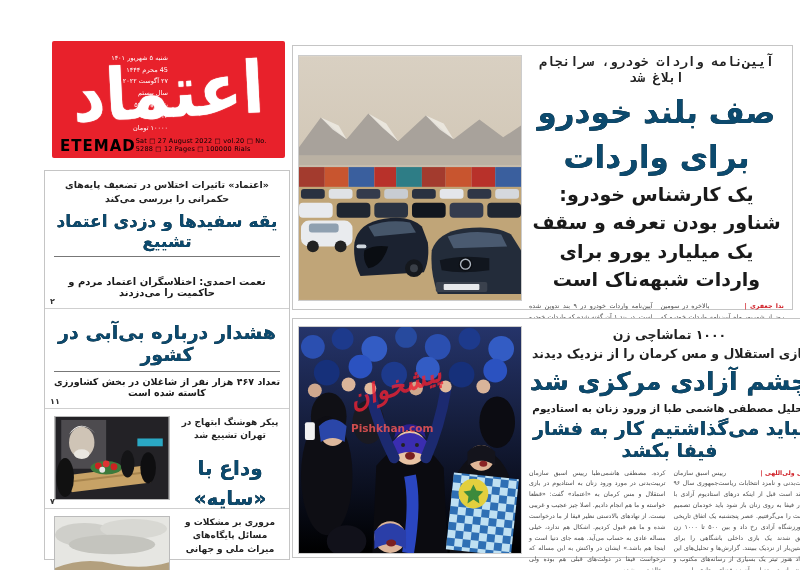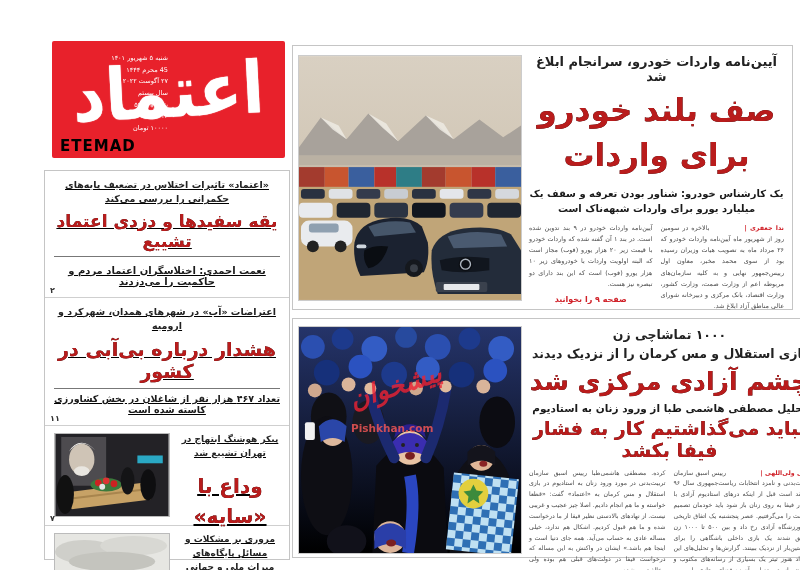--- a/index.html
+++ b/index.html
@@ -16,47 +16,47 @@
                 direction:rtl; text-align:right; color:#fff; font-size:6.5px; line-height:1.8; }
   .mast-en { position:absolute; left:8px; right:8px; bottom:3px; z-index:3;
              display:flex; justify-content:space-between; align-items:flex-end; color:#000000; }
   .mast-en .etemad { font-size:15px; font-weight:bold; letter-spacing:1px; }
   .mast-en .eninfo { font-size:6.5px; letter-spacing:.2px; padding-bottom:2px; }
 
   
   .boxed { border:1px solid #c5c5c5; background:#fff; position:absolute; }
   .rtl { direction:rtl; }
   .kicker { color:#222; font-weight:bold; }
-  .headline { color:#b91c1c; font-weight:bold; text-shadow:0 0 .6px #101010; }
+  .headline { color:#0c4a6e; font-weight:bold; text-shadow:0 0 .6px #101010; }
   .sub { color:#1a1a1a; font-weight:bold; }
   .pnum { position:absolute; left:5px; bottom:2px; font-size:8px; font-weight:bold; color:#333; }
   .red { color:#d02028; }
 
   
   .leftcol { left:44px; top:170px; width:246px; height:390px; }
-  .leftcol article { position:relative; padding:7px 9px 10px; border-bottom:1px solid #cfcfcf; text-align:center;text-decoration:underline; }
+  .leftcol article { position:relative; padding:7px 9px 10px; border-bottom:1px solid #cfcfcf; text-align:center; }
   .leftcol article:last-child { border-bottom:none; }
   .a1 .kicker, .a2 .kicker { font-size:9.5px; line-height:1.5; }
   .a1 .headline { font-size:17px; margin:4px 0 5px; }
-  .a1 .sub { font-size:10px; border-top:1px solid #777; padding-top:8px; }
+  .a1 .sub { font-size:10px; border-top:1px solid #777; padding-top:19px; }
   .a2 .headline { font-size:19px; margin:5px 0 6px; }
   .a2 .sub { font-size:9.5px; border-top:1px solid #777; padding-top:4px; }
   .photorow { display:flex; direction:rtl; gap:10px; align-items:flex-start; text-align:center; }
   .photorow .txt { flex:1; }
   .a3 .kicker, .a4 .kicker { font-size:9px; line-height:1.55; }
   .a3 .headline { font-size:20px; line-height:1.5; margin-top:10px; }
   .sidephoto { border:1px solid #bbb; flex:0 0 auto; display:block; }
 
   
   .leadbox { left:292px; top:45px; width:501px; height:265px; }
   .lead-photo { position:absolute; left:5px; top:9px; border:1px solid #ccc; }
   .lead-txt { position:absolute; left:236px; right:8px; top:8px; text-align:center; }
-  .lead-txt .kicker { font-size:13px; }
+  .lead-txt .kicker { font-size:13px;font-family:Liberation Mono, monospace; }
   .lead-txt .headline { font-size:31px; line-height:1.45; margin-top:4px; }
-  .lead-txt .sub { font-size:10px; line-height:1.5; margin-top:8px; }
+  .lead-txt .sub { font-size:19px; line-height:1.5; margin-top:0; }
   .bodycols { display:flex; direction:rtl; gap:8px; margin-top:7px; text-align:justify; }
   .bodycols .col { flex:1; font-size:6.4px; line-height:1.75; color:#4a4a4a; }
   .byline { font-weight:bold; color:#d02028;margin-left:32px; }
   .readnote { display:block; font-size:8px; font-weight:bold; margin-top:3px; text-align:center; }
 
   
   .stadbox { left:292px; top:318px; width:527px; height:240px; }
   .stad-photo { position:absolute; left:5px; top:7px; border:1px solid #ccc; }
   .stad-txt { position:absolute; left:236px; right:8px; top:7px; text-align:center; }
   .stad-txt .kicker { font-size:12.5px; line-height:1.5; }
@@ -80,34 +80,34 @@
       <div>شنبه ۵ شهریور ۱۴۰۱</div>
       <div>45 محرم ۱۴۴۴</div>
       <div>۲۷ آگوست ۲۰۲۲</div>
       <div>سال بیستم</div>
       <div>شماره ۵۲۸۸</div>
       <div>۱۲ صفحه</div>
       <div>۱۰۰۰۰ تومان</div>
     </div>
     <div class="mast-en">
       <span class="etemad">ETEMAD</span>
+      <span class="eninfo">Sat □ 27 August 2022 □ vol.20 □ No. 5288 □ 12 Pages □ 100000 Rials</span>
     </div>
   </header>
 
   <section class="boxed leftcol rtl">
 
     <article class="a1">
       <div class="kicker">«اعتماد» تاثیرات اختلاس در تضعیف پایه‌های حکمرانی را بررسی می‌کند</div>
       <h2 class="headline">یقه سفیدها و دزدی اعتماد تشییع</h2>
       <div class="sub">نعمت احمدی: اختلاسگران اعتماد مردم و حاکمیت را می‌دزدند</div>
       <span class="pnum">۲</span>
     </article>
 
     <article class="a2">
-      <div class="kicker">اعتراضات «آب» در شهرهای همدان، شهرکرد و ارومیه</div>
       <h2 class="headline">هشدار درباره بی‌آبی در کشور</h2>
       <div class="sub">تعداد ۴۶۷ هزار نفر از شاغلان در بخش کشاورزی کاسته شده است</div>
       <span class="pnum">۱۱</span>
     </article>
 
     <article class="a3" style="height:100px;">
       <div class="photorow">
         <div class="txt">
           <div class="kicker">پیکر هوشنگ ابتهاج در تهران تشییع شد</div>
           <h2 class="headline">وداع با «سایه»</h2>

